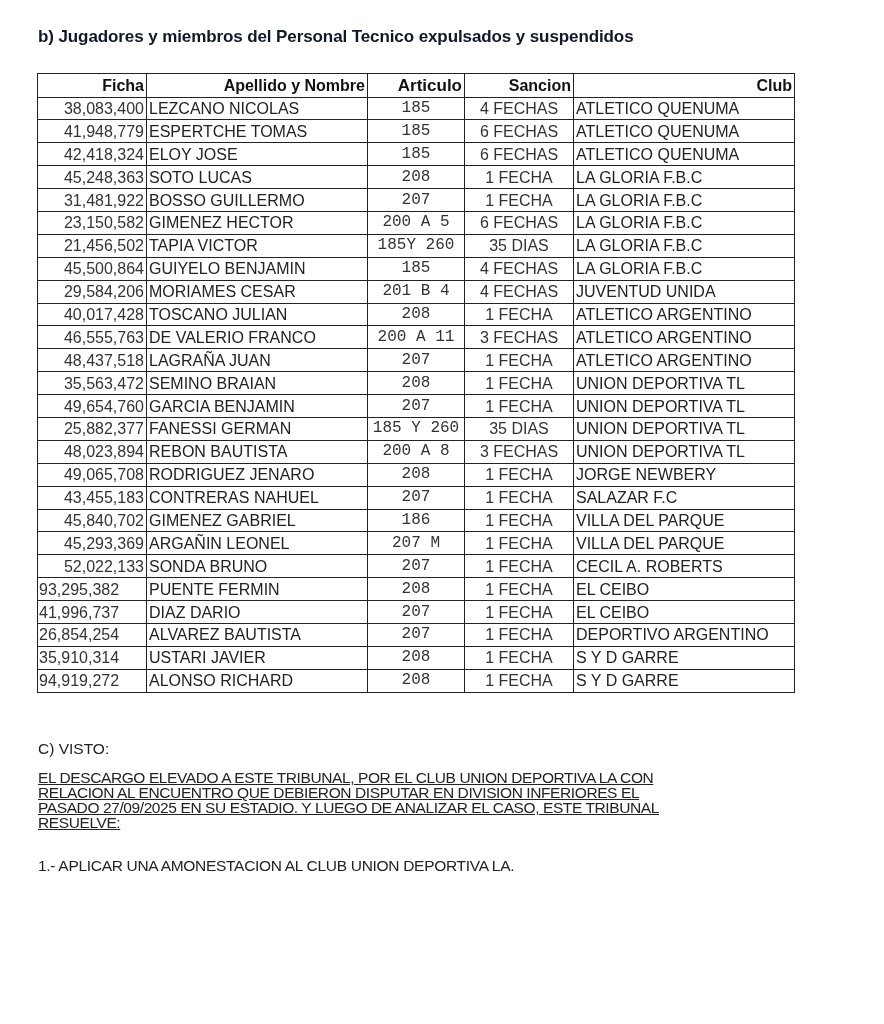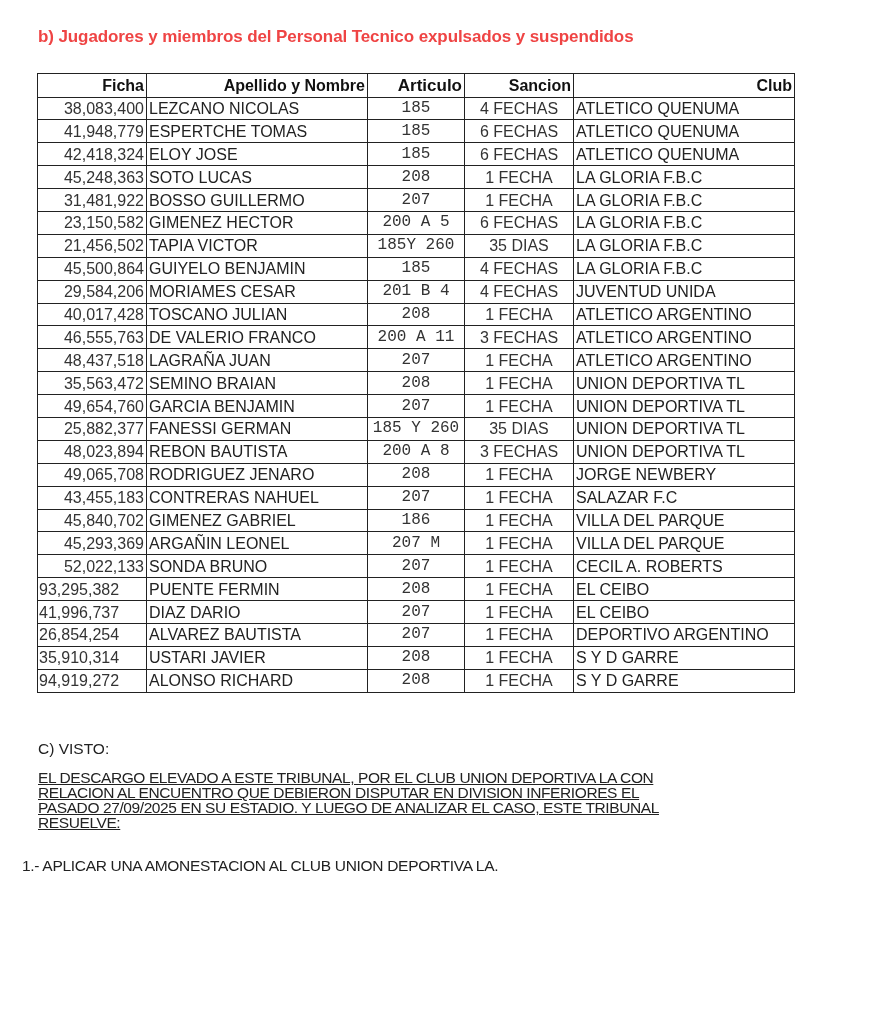--- a/index.html
+++ b/index.html
@@ -2,21 +2,21 @@
 <html><head>
   <meta charset="utf-8">
   <style>
     html, body { margin: 0; padding: 0; background: #ffffff; }
     body {
       width: 884px; height: 1024px; position: relative; overflow: hidden;
       font-family: "Liberation Sans", sans-serif; color: #1a1a1a;
     }
     .title {
       position: absolute; left: 38px; top: 27px;
-      font-size: 17px; font-weight: bold; color: #ef4444;
+      font-size: 17px; font-weight: bold; color: #0f172a;
       letter-spacing: -0.1px;
     }
     table.sanctions {
       position: absolute; left: 37px; top: 73px;
       border-collapse: collapse;
       width: 757px;
       table-layout: fixed;
     }
     table.sanctions th, table.sanctions td {
       border: 1.5px solid #222;
@@ -47,21 +47,21 @@
       position: absolute; left: 38px; top: 740px;
       font-size: 15.5px; color: #222;
     }
     .paragraph {
       position: absolute; left: 38px; top: 770px; width: 750px;
       font-size: 15.5px; line-height: 15px; color: #222;
       letter-spacing: -0.4px;
     }
     .paragraph span { display: block; text-decoration: underline; }
     .resolution {
-      position: absolute; left: 22px; top: 857px;
+      position: absolute; left: 38px; top: 857px;
       font-size: 15.5px; color: #222; letter-spacing: -0.3px;
     }
   </style>
 </head>
 <body>
 
 <div class="title">b) Jugadores y miembros del Personal Tecnico expulsados y suspendidos</div>
 
 <table class="sanctions">
   <colgroup>

